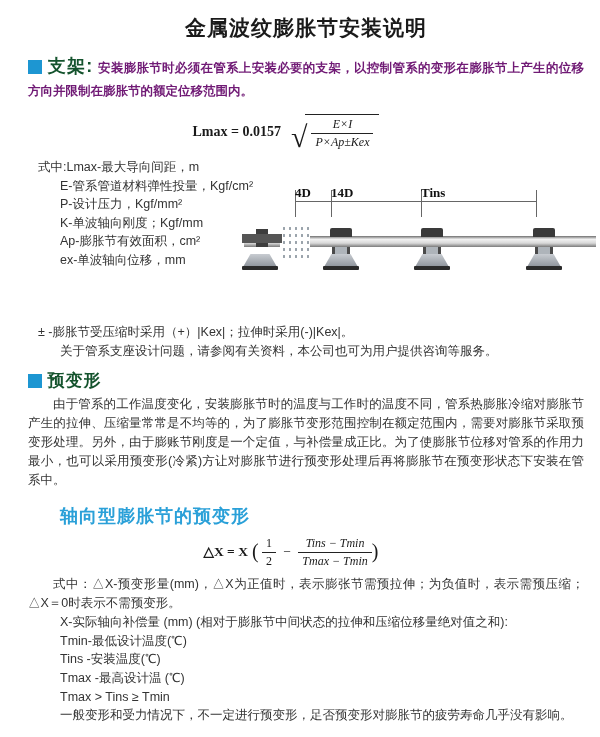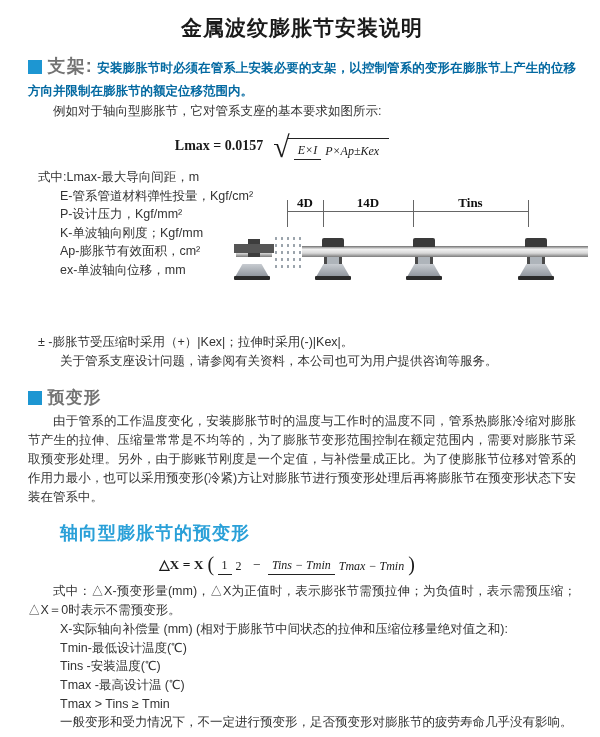--- a/index.html
+++ b/index.html
@@ -1,96 +1,95 @@
 <!DOCTYPE html>
 <html><head>
 <meta charset="utf-8">
 <style>
   * { margin:0; padding:0; box-sizing:border-box; }
   html,body { width:600px; height:737px; background:#fff; overflow:hidden; }
   body { font-family:"Liberation Sans", sans-serif; color:#333; }
-  .page { position:relative; width:600px; height:619px; padding:14px 24px 0 28px; background:#fff; }
+  .page { position:relative; width:600px; height:619px; padding:14px 16px 0 28px; background:#fff; }
 
   .title { text-align:center; font-size:21px; font-weight:bold; color:#1a1a1a; letter-spacing:1px; margin-bottom:14px; }
 
   .sec-head-inline { margin-top:6px; line-height:21px; text-align:justify; }
   .sq { display:inline-block; width:14px; height:14px; background:#1d96d2; vertical-align:-2px; margin-right:1px; }
-  .sec-name { color:#737373; font-size:18px; font-weight:600; letter-spacing:1px; }
-  .body-txt { font-size:12.5px; color:#0369a1; }
+  .sec-name { color:#14532d; font-size:18px; font-weight:600; letter-spacing:1px; }
+  .body-txt { font-size:12.5px; color:#701a75; }
   .b { font-weight:600; }
 
   p.line { font-size:12.5px; line-height:19px; color:#333; }
   .ind2 { text-indent:2em; }
   .justify { text-align:justify; }
 
   
   .formula-row { text-align:center; font-family:"Liberation Serif", serif; color:#1a1a1a; }
   .f1 { margin:12px 40px 8px 0; }
   .f1 .lhs { font-weight:bold; font-size:14px; margin-right:6px; }
   .sqrt { display:inline-flex; align-items:flex-end; vertical-align:middle; }
   .sqrt .sym { font-size:30px; line-height:0.9; font-weight:400; margin-right:-2px; }
   .sqrt .rbody { border-top:1.5px solid #222; padding:2px 6px 0 6px; }
-  .frac { display:inline-flex; flex-direction:row; text-align:center; vertical-align:middle; font-size:12px; }
+  .frac { display:inline-flex; flex-direction:column; text-align:center; vertical-align:middle; font-size:12px; }
   .frac .num { padding:0 4px 1px; border-bottom:1px solid #222; }
   .frac .den { padding:1px 4px 0; }
   .it { font-style:italic; }
 
   .f2 { margin:8px 30px 6px 0; font-size:13.5px; }
   .f2 .pre, .f3 .pre { font-weight:bold; margin-right:4px; }
   .paren { font-size:20px; font-weight:300; vertical-align:-2px; }
   .mop { margin:0 4px; }
 
   
   .defs-wrap { position:relative; margin-top:4px; min-height:165px; }
   .def { font-size:12.5px; line-height:18.6px; color:#333; }
   .pl1 { padding-left:10px; }
   .pl2 { padding-left:32px; }
 
   
   .diagram { position:absolute; top:26px; right:-12px; width:352px; height:100px; }
   .dim-line { position:absolute; top:17px; left:51px; width:241px; border-top:1px solid #666; }
   .tick { position:absolute; top:6px; width:1px; height:27px; background:#666; }
   .tk1{left:51px} .tk2{left:87px} .tk3{left:177px} .tk4{left:292px}
-  .dl { position:absolute; top:1px; font-family:"Liberation Serif", serif; font-weight:bold; font-size:13px; color:#111; text-align:center; }
+  .dl { position:absolute; top:1px; font-family:"Liberation Serif", serif; font-weight:bold; font-size:13px; color:#111; }
   .dl1 { left:51px; width:36px; } .dl2 { left:87px; width:90px; } .dl3 { left:177px; width:115px; }
   .pipe { position:absolute; top:52px; left:0; width:352px; height:11px;
           background:linear-gradient(to bottom,#6f6f6f,#f2f2f2 30%,#d8d8d8 65%,#7a7a7a); }
   .bellows { position:absolute; top:40px; left:36px; width:30px; height:34px; background:#fff;
              background-image:radial-gradient(circle,#9aa3ab 1.1px, transparent 1.5px);
              background-size:6px 7px; background-position:1px 1px; }
   .sup { position:absolute; top:44px; width:36px; height:46px; }
   .s2{left:79px} .s3{left:170px} .s4{left:282px}
   .clamp { position:absolute; top:0; left:7px; width:22px; height:9px; background:#3a3a3a; border-radius:2px 2px 0 0; }
   .ped-top { position:absolute; top:19px; left:9px; width:18px; height:9px; background:#aeb4ba;
              border-left:3px solid #4a4a4a; border-right:3px solid #4a4a4a; }
   .ped-base { position:absolute; top:26px; left:1px; width:34px; height:13px;
               background:linear-gradient(#c8ccd1,#8d939b); clip-path:polygon(22% 0,78% 0,100% 100%,0 100%); }
   .ped-foot { position:absolute; top:38px; left:0; width:36px; height:4px; background:#2b2b2b; border-radius:1px; }
   .anchor { position:absolute; top:44px; left:-2px; width:40px; height:46px; }
   .anc-bar { position:absolute; top:6px; left:0; width:40px; height:9px; background:#555; }
   .anc-stem { position:absolute; top:1px; left:14px; width:12px; height:18px; background:#3d3d3d; }
 
   .sub-head { font-size:18px; font-weight:600; color:#2aa0d8; letter-spacing:1px; }
   .sub-axial { margin:14px 0 4px 32px; }
-  .sec2-head { margin-top:17px; margin-bottom:4px; }
+  .sec2-head { margin-top:10px; margin-bottom:4px; }
   .sec2-head .sec-name { font-size:17px; }
 </style>
 </head>
 <body>
 
 <div class="page">
 
   <div class="title">金属波纹膨胀节安装说明</div>
 
   <p class="sec-head-inline">
     <span class="sq"></span>
     <span class="sec-name">支架:</span>
     <span class="body-txt b">安装膨胀节时必须在管系上安装必要的支架，以控制管系的变形在膨胀节上产生的位移方向并限制在膨胀节的额定位移范围内。</span>
   </p>
-  <p class="line ind2">例如对于轴向型膨胀节，它对管系支座的基本要求如图所示:</p>
 
   <div class="formula-row f1">
     <span class="lhs">Lmax = 0.0157</span>
     <span class="sqrt">
       <span class="sym">√</span>
       <span class="rbody">
         <span class="frac it">
           <span class="num">E×I</span>
           <span class="den">P×Ap±Kex</span>
         </span>

